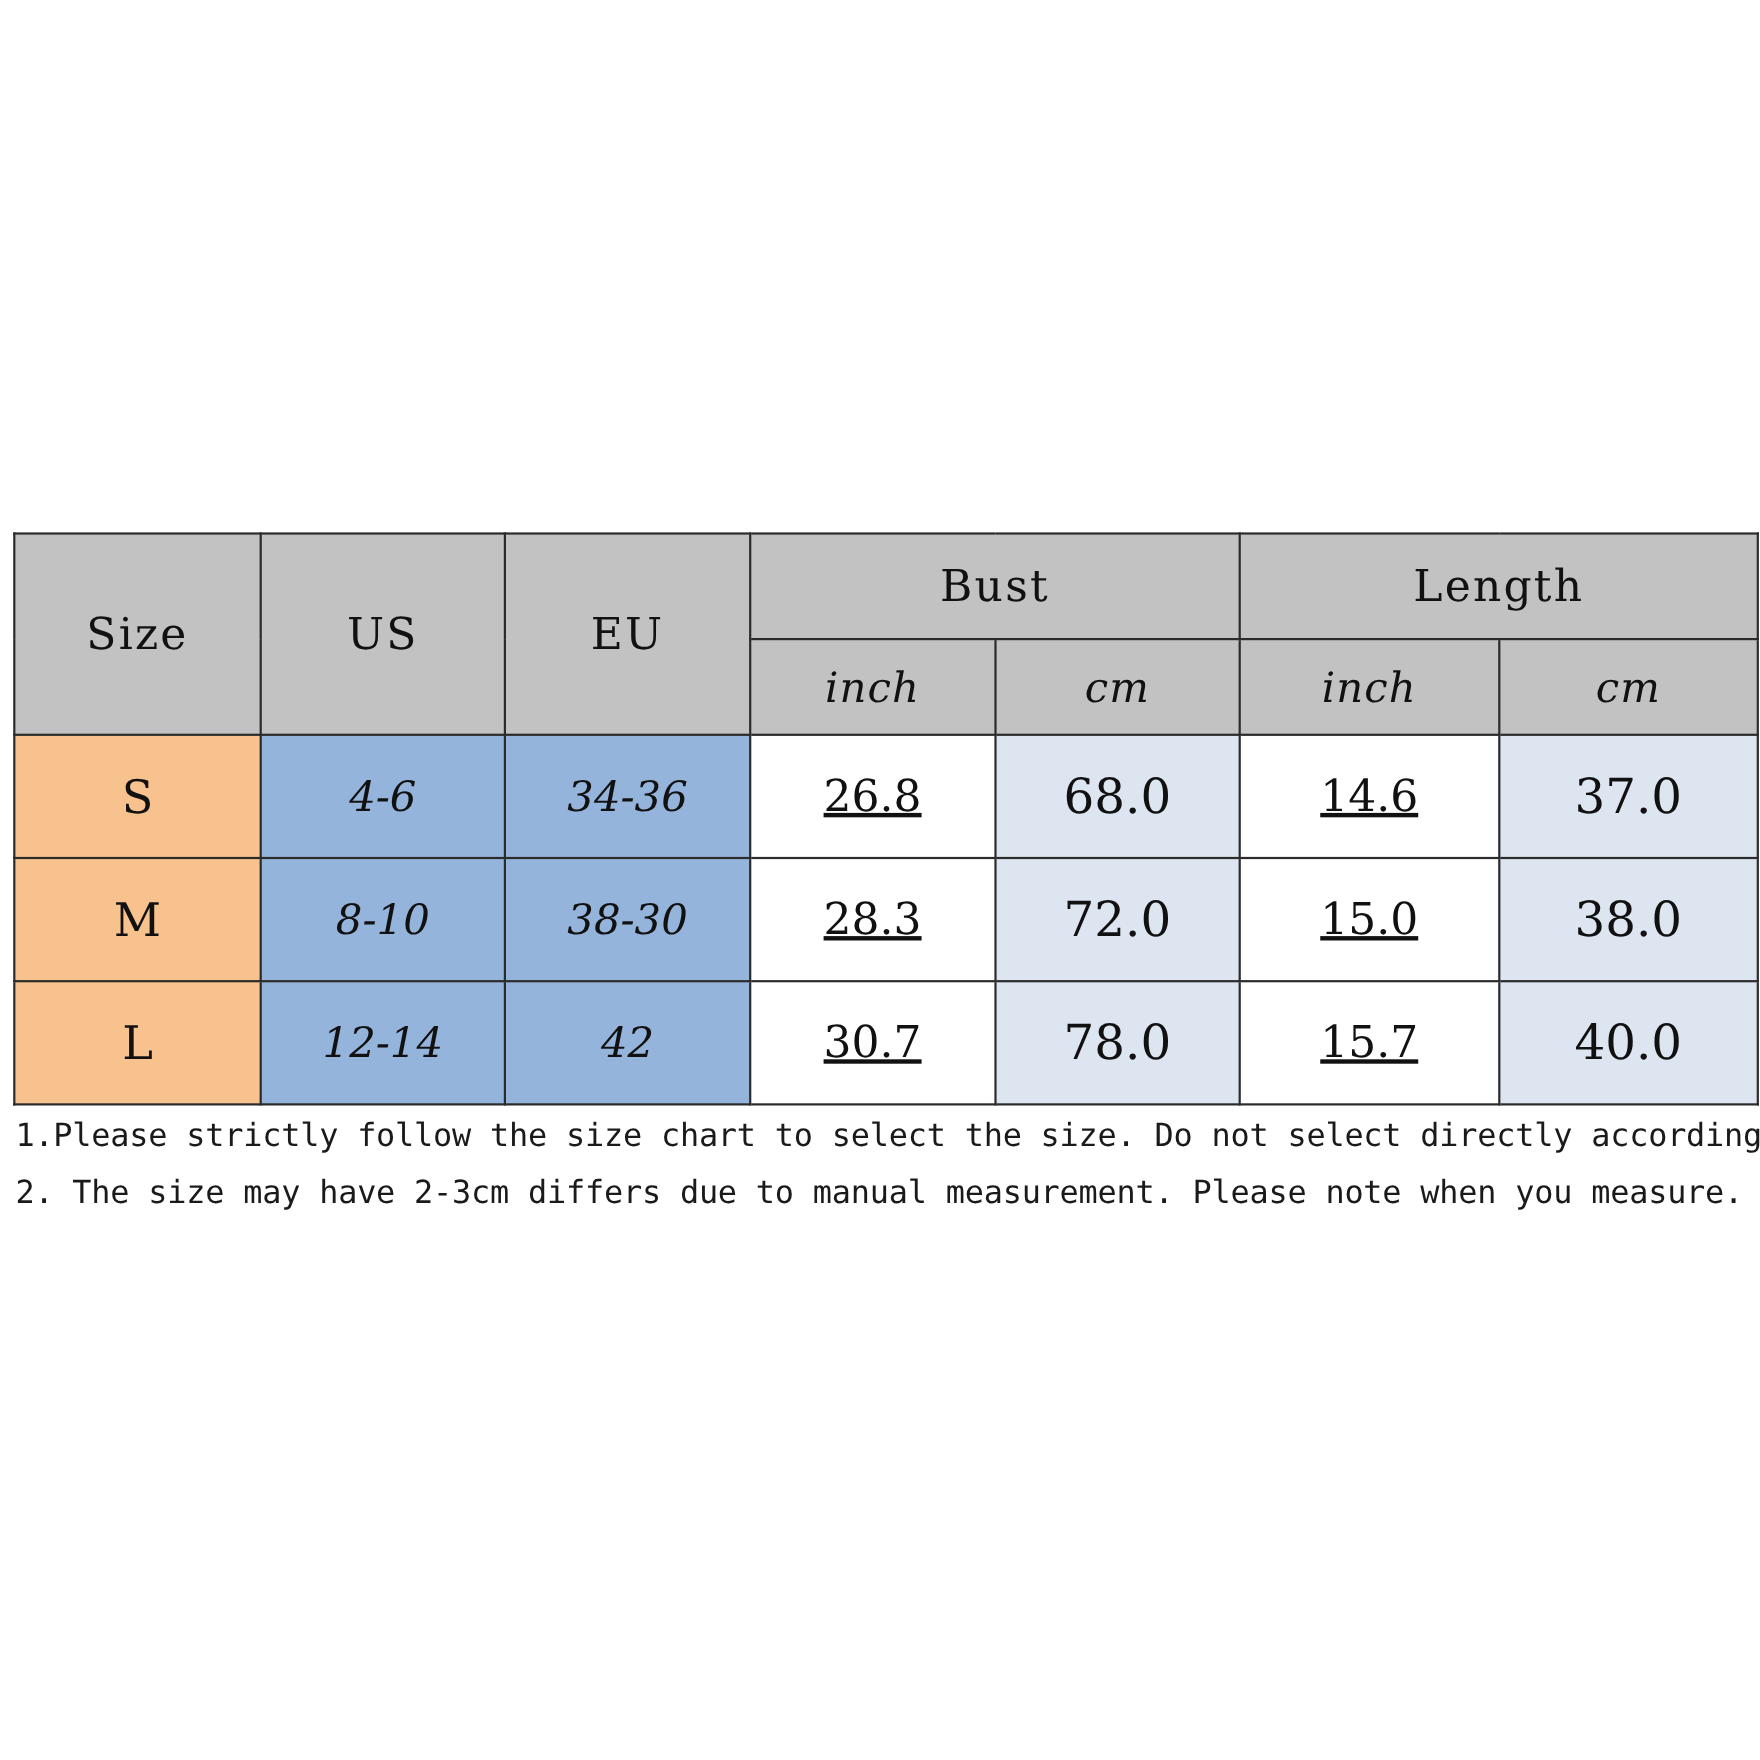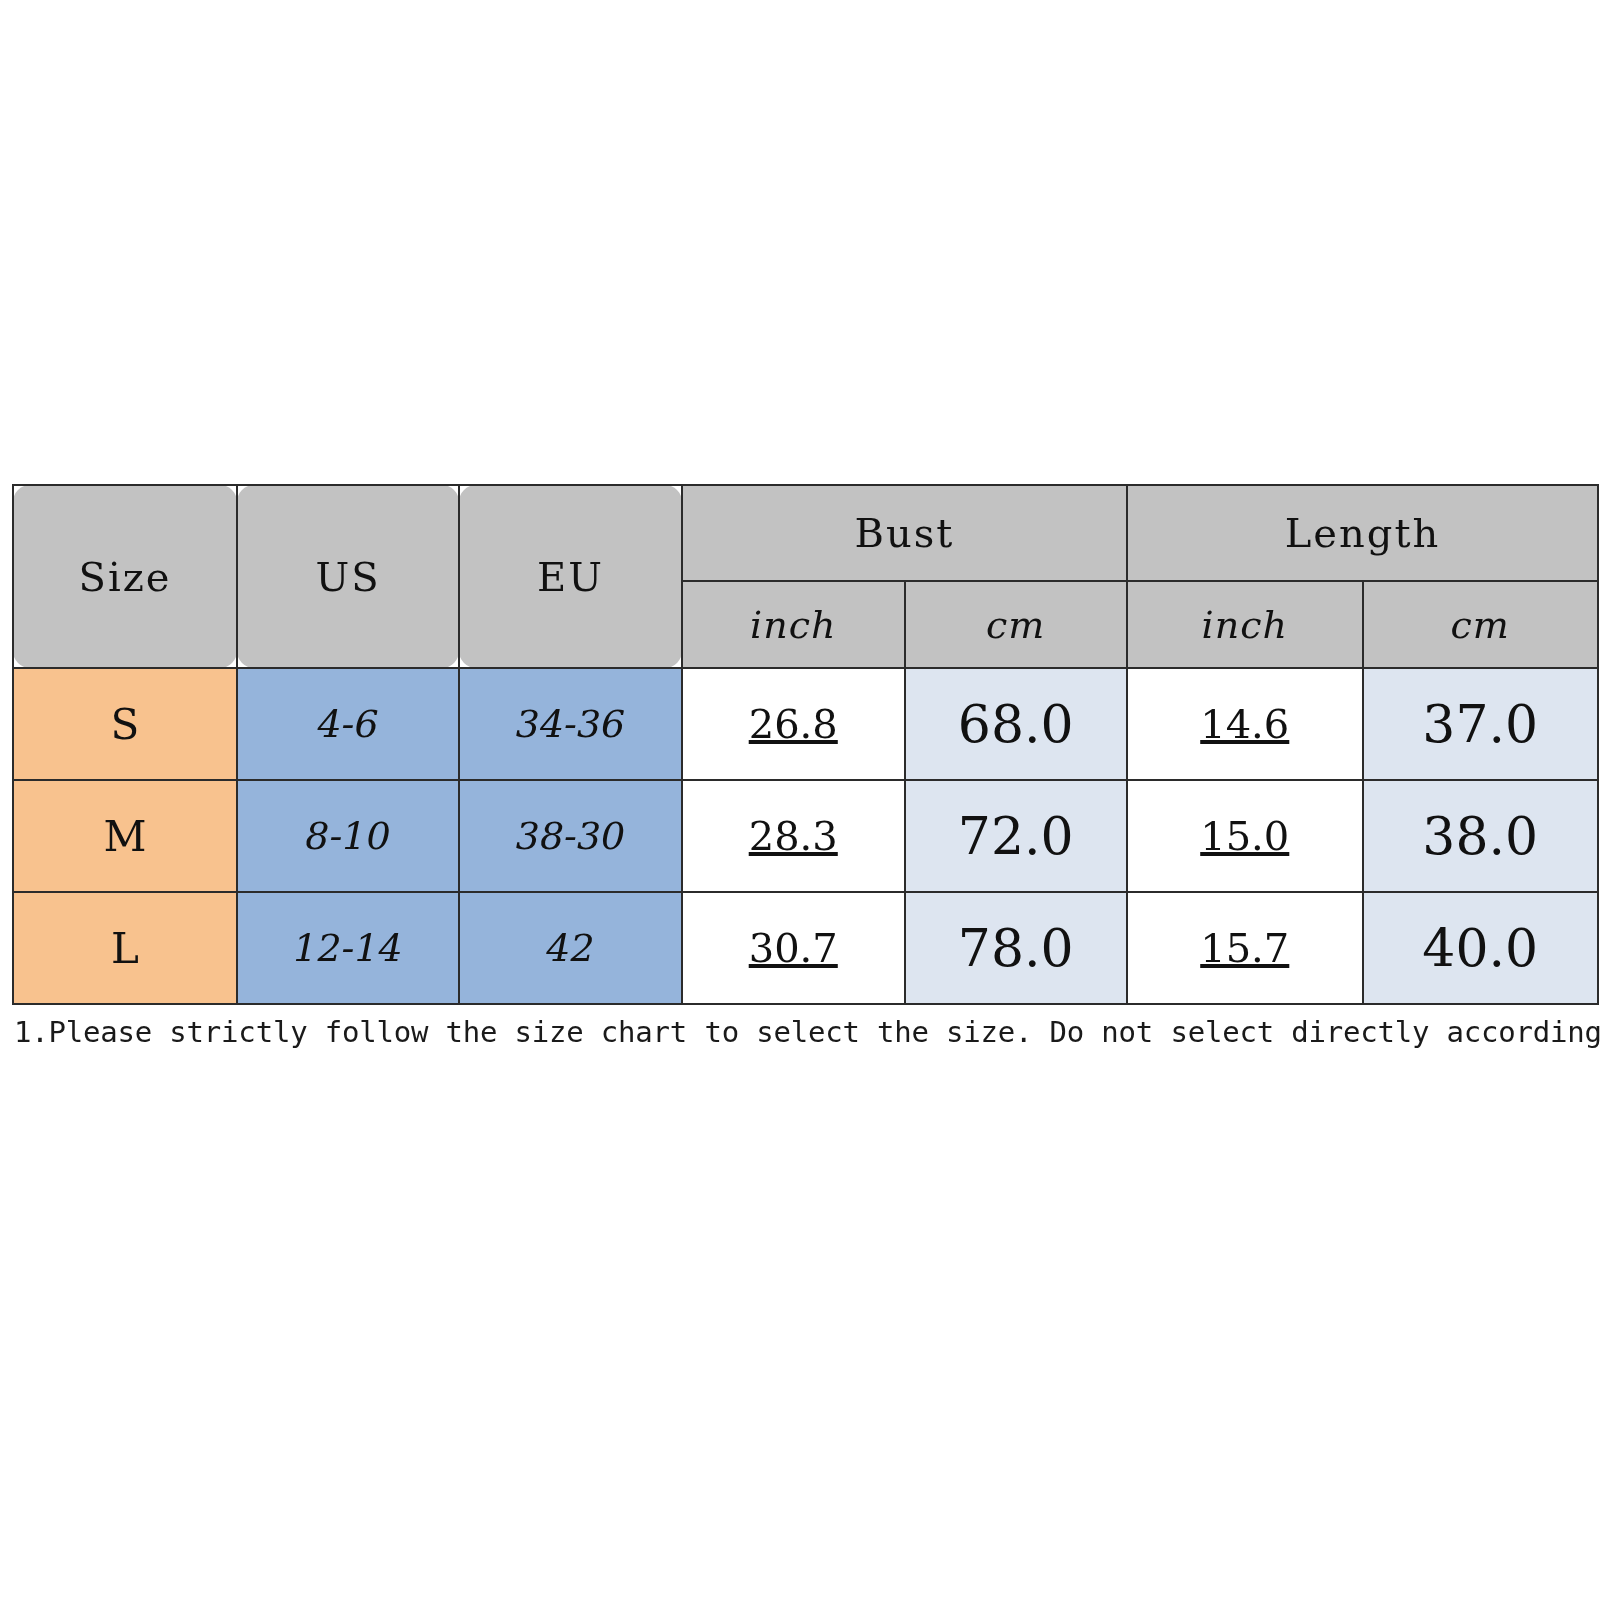--- a/index.html
+++ b/index.html
@@ -45,21 +45,21 @@
     color: #111111;
   }
 
   
   .hcell {
     background: #c2c2c2;
     font-family: "DejaVu Serif", serif;
     font-size: 40px;
     letter-spacing: 2px;
   }
-  .hcell-tall { height: 179px; border-radius: 17px; }
+  .hcell-tall { height: 179px; }
   .hcell-top  { height: 94px; }
   .hcell-sub  {
     height: 85px;
     font-style: italic;
     font-size: 38px;
     letter-spacing: 1px;
     margin-top: 30px;
   }
 
   
@@ -79,21 +79,21 @@
     margin-left: 24px;
   }
   .c-inch {
     background: #ffffff;
     font-size: 40px;
     font-family: "DejaVu Serif", serif;
     text-decoration: underline;
   }
   .c-cm {
     background: #dde5f0;
-    font-size: 52px;
+    font-size: 44px;
     font-family: "DejaVu Serif", serif;
   }
 
   
   .notes {
     position: absolute;
     left: 14px;
     top: 1006px;
     width: 1580px;
   }
@@ -159,15 +159,16 @@
           <td class="c-inch">15.7</td>
           <td class="c-cm">40.0</td>
         </tr>
 
       </tbody>
     </table>
   </div>
 
   <div class="notes">
     <div class="note-line">1.Please strictly follow the size chart to select the size. Do not select directly according to your habits.</div>
+    <div class="note-line">2. The size may have 2-3cm differs due to manual measurement. Please note when you measure.</div>
   </div>
 
 </div>
 
 </body></html>

